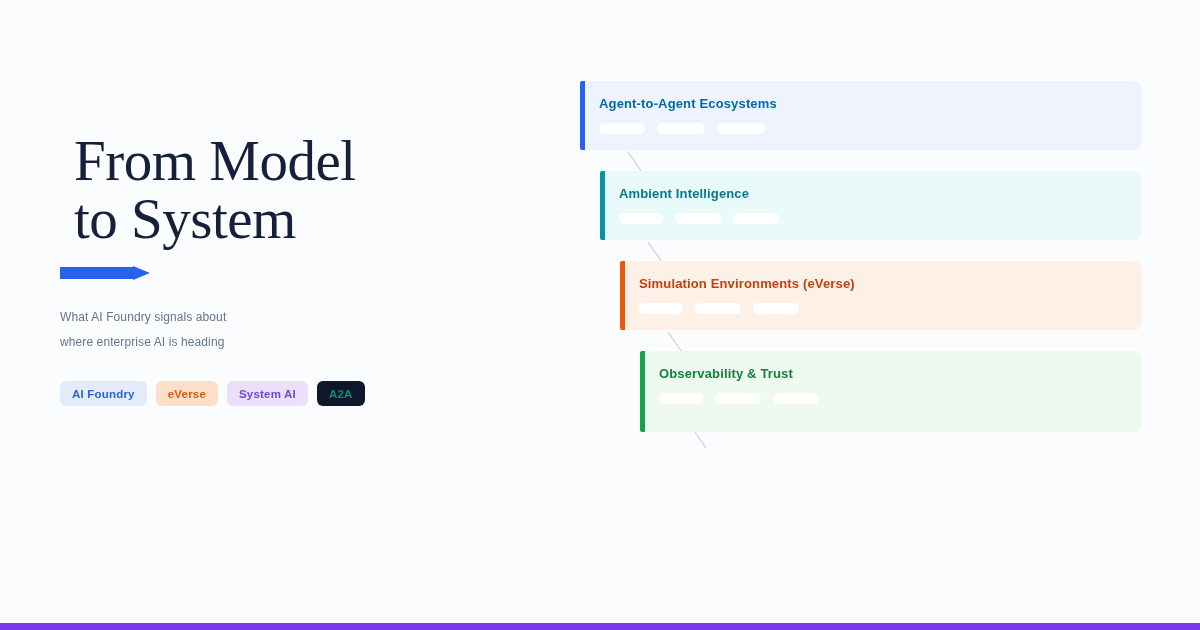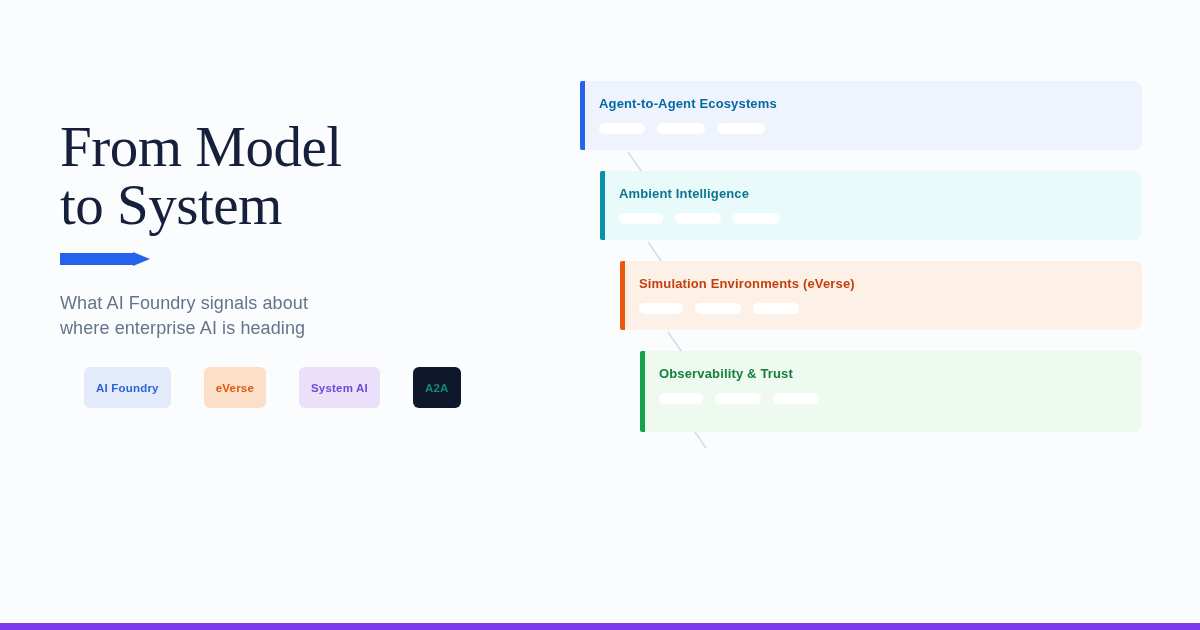--- a/index.html
+++ b/index.html
@@ -28,21 +28,21 @@
     top: 118px;
     width: 430px;
   }
 
   .headline {
     font-family: "Liberation Serif", serif;
     font-size: 57px;
     line-height: 58px;
     color: #17203a;
     letter-spacing: -0.5px;
-    margin: 0;
+    margin: 14px;
     font-weight: 400;
     white-space: pre-line;
   }
 
   .accent-arrow {
     margin-top: 18px;
     width: 90px;
     height: 14px;
     position: relative;
   }
@@ -60,46 +60,45 @@
     top: 0;
     width: 0;
     height: 0;
     border-top: 7px solid transparent;
     border-bottom: 7px solid transparent;
     border-left: 17px solid #2563eb;
   }
 
   .subtitle {
     margin-top: 25px;
-    font-size: 18px;
+    font-size: 12px;
     line-height: 25px;
     color: #64748b;
     letter-spacing: 0.1px;
     white-space: pre-line;
     max-width: 260px;
   }
 
   .chips {
     margin-top: 26px;
     display: flex;
     gap: 9px;
     align-items: center;
   }
   .chip {
     display: inline-flex;
     align-items: center;
     justify-content: center;
     height: 25px;
-    padding: 8px 12px;
+    padding: 0 12px;
     border-radius: 6px;
     font-size: 11.5px;
     font-weight: bold;
     letter-spacing: 0.2px;
     white-space: nowrap;
-    margin-left: 24px;
   }
 
   
   .stack {
     position: absolute;
     left: 0;
     top: 0;
     width: 1200px;
     height: 630px;
   }

